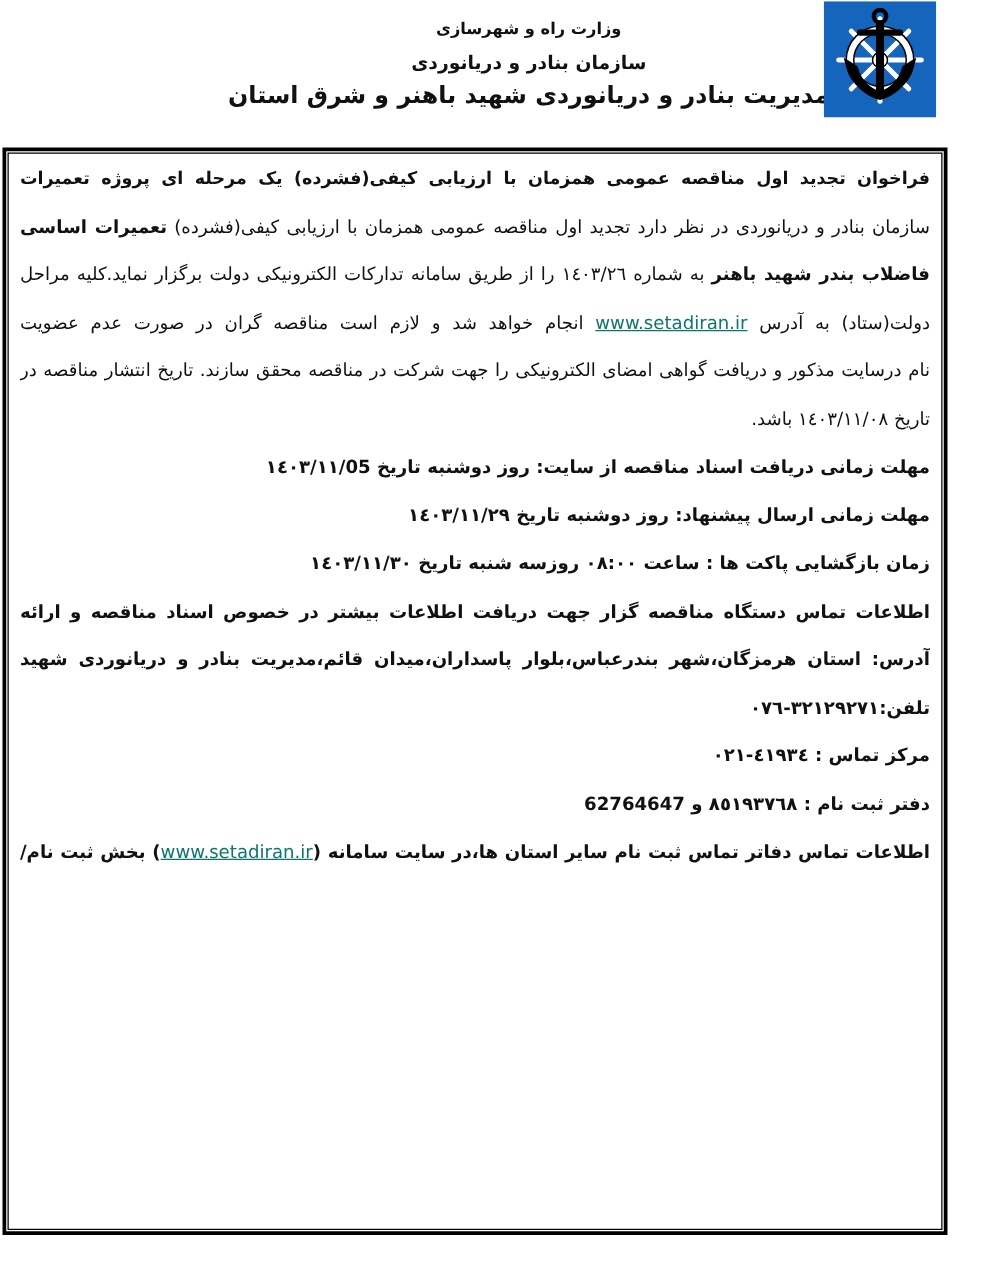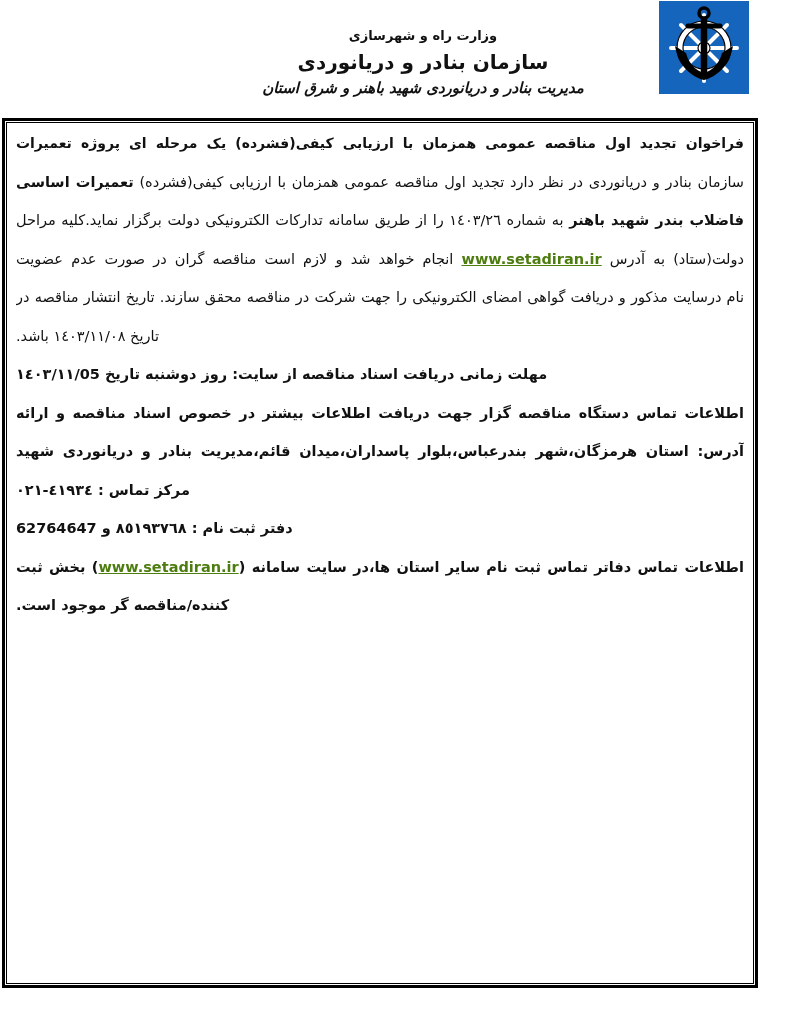--- a/index.html
+++ b/index.html
@@ -2,51 +2,51 @@
 <html lang="fa"><head>
 <meta charset="utf-8">
 <style>
   html,body{margin:0;padding:0;}
   body{
     width:791px;height:1024px;position:relative;background:#ffffff;
     font-family:"DejaVu Sans",sans-serif;color:#111;overflow:hidden;
   }
   
   .header{
-    position:absolute;top:18px;left:55px;right:0;
+    position:absolute;top:6px;left:55px;right:0;
     text-align:center;direction:rtl;
   }
   .h-ministry{font-size:13px;font-weight:700;line-height:26px;padding-top:5px;}
-  .h-org{font-size:20px;font-weight:700;line-height:26px;}
-  .h-dept{font-size:15px;font-weight:700;line-height:26px;font-style:italic;}
+  .h-org{font-size:15px;font-weight:700;line-height:26px;}
+  .h-dept{font-size:19px;font-weight:700;line-height:26px;}
   
   .logo{position:absolute;left:659px;top:1px;width:90px;height:93px;}
   
   .notice-box{
     position:absolute;left:2px;top:118px;width:756px;height:870px;
     border:3px solid #000;box-sizing:border-box;
   }
   .notice-inner{
     position:absolute;left:1px;right:1px;top:1px;bottom:1px;
     border:1px solid #000;box-sizing:border-box;
     padding:1px 9px 0 9px;direction:rtl;
   }
   .line{
     font-size:14.5px;line-height:38.5px;height:38.5px;
-    text-align:left;white-space:nowrap;font-weight:400;
+    text-align:right;white-space:nowrap;font-weight:400;
   }
   .line.bold{font-weight:700;}
   .line.just{
     text-align:justify;text-align-last:justify;white-space:normal;
     overflow:hidden;
   }
   .line.title-line{font-size:14px;font-weight:700;}
   .seg-b{font-weight:700;}
   .link{
-    color:#4d7c0f;font-weight:700;text-decoration:underline;cursor:pointer;
+    color:#0f766e;font-weight:400;text-decoration:underline;cursor:pointer;
     direction:ltr;unicode-bidi:embed;
   }
 </style>
 </head>
 <body>
 
 <div class="header">
   <div class="h-ministry">وزارت راه و شهرسازی</div>
   <div class="h-org">سازمان بنادر و دریانوردی</div>
   <div class="h-dept">مدیریت بنادر و دریانوردی شهید باهنر و شرق استان</div>
@@ -76,20 +76,22 @@
 
 <div class="notice-box">
   <div class="notice-inner" id="notice-lines">
       <div class="line just title-line"><span class="seg-b">فراخوان تجدید اول مناقصه عمومی همزمان با ارزیابی کیفی(فشرده) یک مرحله ای پروژه تعمیرات اساسی تصفیه خانه فاضلاب بندر شهید باهنر</span></div>
       <div class="line just"><span>سازمان بنادر و دریانوردی در نظر دارد تجدید اول مناقصه عمومی همزمان با ارزیابی کیفی(فشرده) </span><span class="seg-b">تعمیرات اساسی تصفیه خانه</span></div>
       <div class="line just"><span class="seg-b">فاضلاب بندر شهید باهنر</span><span> به شماره ١٤٠٣/٢٦ را از طریق سامانه تدارکات الکترونیکی دولت برگزار نماید.کلیه مراحل برگزاری مناقصه</span></div>
       <div class="line just"><span>دولت(ستاد) به آدرس </span><a class="link">www.setadiran.ir</a><span> انجام خواهد شد و لازم است مناقصه گران در صورت عدم عضویت قبلی،مراحل ثبت</span></div>
       <div class="line just"><span>نام درسایت مذکور و دریافت گواهی امضای الکترونیکی را جهت شرکت در مناقصه محقق سازند. تاریخ انتشار مناقصه در سامانه</span></div>
       <div class="line"><span>تاریخ ١٤٠٣/١١/٠٨ باشد.</span></div>
       <div class="line bold"><span>مهلت زمانی دریافت اسناد مناقصه از سایت: روز دوشنبه تاریخ ١٤٠٣/١١/05</span></div>
+      <div class="line bold"><span>مهلت زمانی ارسال پیشنهاد: روز دوشنبه تاریخ ١٤٠٣/١١/٢٩</span></div>
+      <div class="line bold"><span>زمان بازگشایی پاکت ها : ساعت ٠٨:٠٠ روزسه شنبه تاریخ ١٤٠٣/١١/٣٠</span></div>
       <div class="line just bold"><span>اطلاعات تماس دستگاه مناقصه گزار جهت دریافت اطلاعات بیشتر در خصوص اسناد مناقصه و ارائه پاکت های الف:</span></div>
       <div class="line just bold"><span>آدرس: استان هرمزگان،شهر بندرعباس،بلوار پاسداران،میدان قائم،مدیریت بنادر و دریانوردی شهید باهنرو شرق استان</span></div>
+      <div class="line bold"><span>تلفن:٣٢١٢٩٢٧١-٠٧٦</span></div>
       <div class="line bold"><span>مرکز تماس : ٤١٩٣٤-٠٢١</span></div>
       <div class="line bold"><span>دفتر ثبت نام : ٨٥١٩٣٧٦٨ و 62764647</span></div>
       <div class="line just bold"><span>اطلاعات تماس دفاتر تماس ثبت نام سایر استان ها،در سایت سامانه (</span><a class="link">www.setadiran.ir</a><span>) بخش ثبت نام/پروفایل تامین</span></div>
-      <div class="line bold"><span>کننده/مناقصه گر موجود است.</span></div>
     </div>
 </div>
 
 </body></html>

